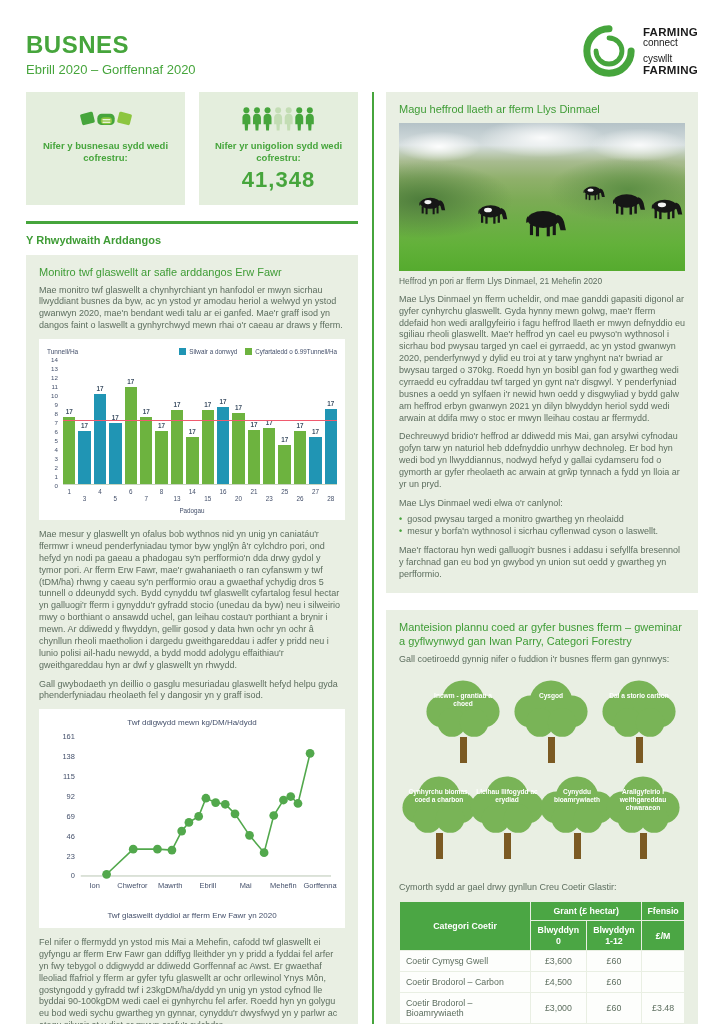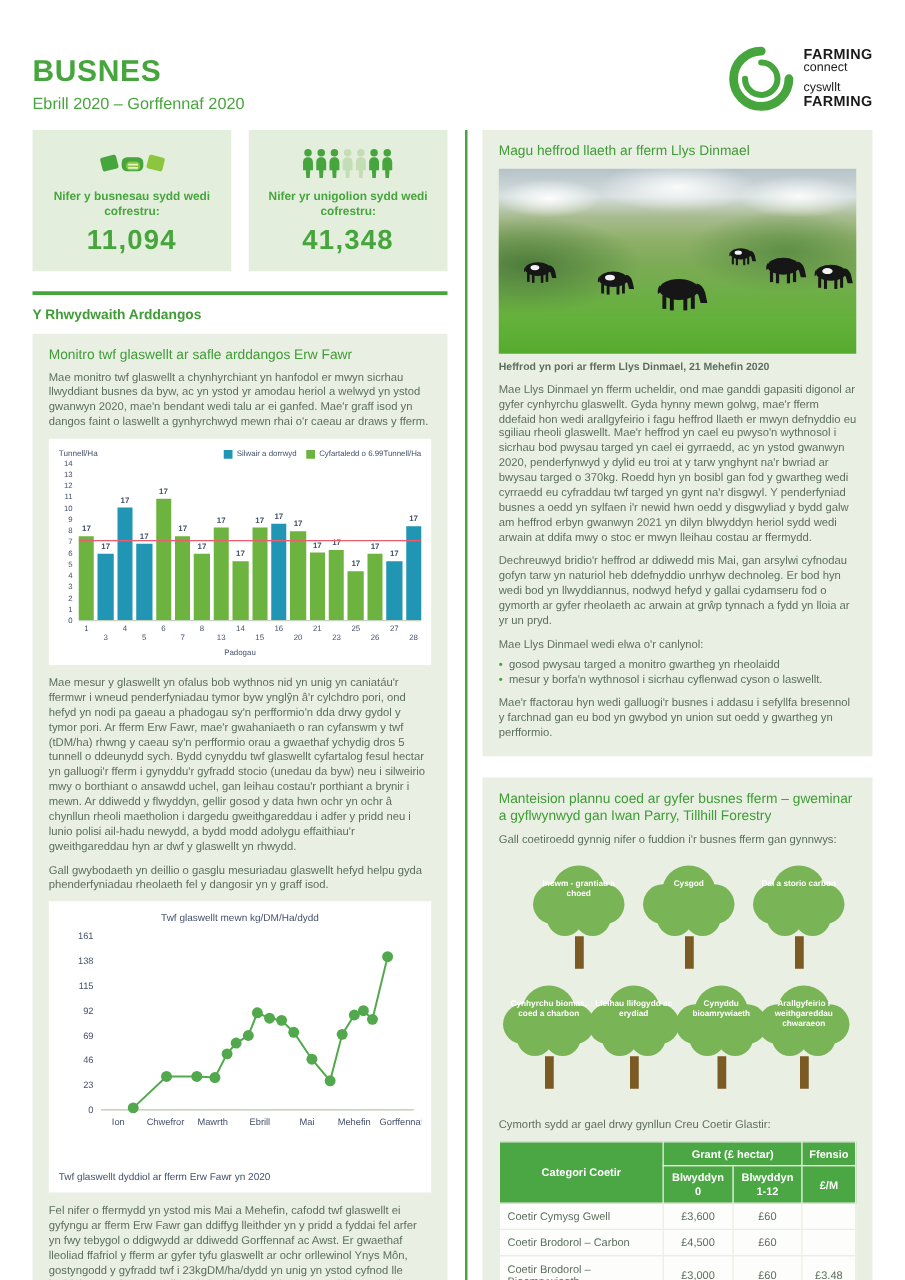--- a/index.html
+++ b/index.html
@@ -3,21 +3,21 @@
 <meta charset="utf-8">
 <style>
   * { margin:0; padding:0; box-sizing:border-box; }
   html,body { background:#ffffff; }
   .page {
     position:relative; width:724px; height:1024px; margin:0 auto;
     background:#fff; overflow:hidden;
     font-family:"Liberation Sans", sans-serif; color:#5d6e5f;
   }
   
-  .hdr { display:flex; justify-content:space-between; align-items:flex-end; padding:42px 26px 0 26px; }
+  .hdr { display:flex; justify-content:space-between; align-items:center; padding:30px 26px 0 26px; }
   .hdr h1 { color:#46a53c; font-size:24px; letter-spacing:.5px; font-weight:bold; }
   .hdr .sub { color:#46a53c; font-size:13px; margin-top:3px; }
   .logo { display:flex; align-items:center; gap:7px; margin-top:-6px; }
   .logo svg { width:54px; height:54px; }
   .logo-text { font-size:10px; color:#1a1a1a; line-height:1.05; }
   .logo-text .b { font-weight:bold; font-size:11.5px; letter-spacing:.3px; }
   .logo-text .gap { height:5px; }
   
   .cols { display:flex; padding:14px 26px 0 26px; align-items:stretch; }
   .col-l { width:332px; flex:none; }
@@ -50,33 +50,33 @@
   .bars { position:relative; height:126px; display:flex; align-items:flex-end; gap:3px; border-bottom:1px solid #c7d4bf; }
   .bcol { flex:1; position:relative; height:100%; display:flex; align-items:flex-end; justify-content:center; }
   .bar { width:100%; }
   .bval { position:absolute; width:140%; left:-20%; text-align:center; font-size:6.3px; font-weight:bold; color:#3d4f63; }
   .xtick { position:absolute; top:129px; width:100%; text-align:center; font-size:6.3px; color:#44506b; }
   .xtick.stag { top:136px; }
   .avg-line { position:absolute; left:0; right:0; height:1.5px; z-index:3; }
   .bc-xlabel { text-align:center; font-size:6.3px; color:#44506b; margin-top:22px; }
   
   .lc-title { text-align:center; font-size:8px; color:#44506b; margin-bottom:2px; }
-  .lc-caption { text-align:left; font-size:8px; color:#44506b; margin-top:20px; padding-bottom:2px; }
+  .lc-caption { text-align:center; font-size:8px; color:#44506b; margin-top:7px; padding-bottom:2px; }
   
   .photo { position:relative; width:100%; height:148px; margin-top:6px; overflow:hidden;
     background:
       radial-gradient(60px 22px at 14% 16%, rgba(255,255,255,.95), transparent 70%),
       radial-gradient(90px 28px at 50% 10%, rgba(255,255,255,.9), transparent 70%),
       radial-gradient(70px 24px at 84% 15%, rgba(255,255,255,.85), transparent 70%),
       radial-gradient(130px 55px at 8% 52%, #4e7d3c, transparent 70%),
       radial-gradient(110px 45px at 80% 45%, #5d8f45, transparent 72%),
       linear-gradient(180deg,#b4c2c7 0%,#d6dedf 15%,#a8bb90 26%,#8fb06a 38%,#7cab55 52%,#6fae48 66%,#63b13a 82%,#55ab2e 100%);
   }
   .photo svg { position:absolute; inset:0; width:100%; height:100%; }
-  .caption { font-size:8.4px; color:#5d6e5f; margin:5px 0 8px;font-weight:bold; }
+  .caption { font-size:8.4px; color:#5d6e5f; margin:5px 0 8px; }
   .bullets { margin:2px 0 7px; }
   .bullet { display:flex; font-size:9px; line-height:1.4; }
   .bullet .dot { color:#46a53c; font-weight:bold; margin-right:5px; }
   .panel-r2 { margin-top:17px; }
   
   .trees { position:relative; height:206px; margin:8px 0 2px; }
   .tree { position:absolute; width:80px; text-align:center; }
   .tree svg.canopy { width:80px; height:62px; display:block; }
   .tree .t-label { position:absolute; left:8px; right:8px; top:14px; color:#fff; font-weight:bold; font-size:6.6px; line-height:1.2; }
   .tree .trunk { width:7px; height:26px; background:#7b5a23; margin:-3px auto 0; }
@@ -121,21 +121,20 @@
             <svg width="52" height="30" viewBox="0 0 60 32">
               <rect x="1" y="9" width="15" height="13" rx="2" fill="#46a53c" transform="rotate(-14 8 15)"></rect>
               <rect x="44" y="9" width="15" height="13" rx="2" fill="#8cc63f" transform="rotate(14 52 15)"></rect>
               <rect x="20" y="10" width="20" height="13" rx="5" fill="#46a53c"></rect>
               <rect x="24" y="14" width="13" height="8" rx="4" fill="#8cc63f"></rect>
               <rect x="26" y="16" width="9" height="1.6" fill="#ffffff" opacity=".8"></rect>
               <rect x="26" y="19" width="9" height="1.6" fill="#ffffff" opacity=".8"></rect>
             </svg>
           </div>
           <div class="lbl">Nifer y busnesau sydd wedi cofrestru:</div>
-          <div class="val">11,094</div>
         </div>
         <div class="stat">
           <div class="ic">
             <svg width="74" height="26" viewBox="0 0 84 28" id="people-svg">
                 <g transform="translate(0,0)" fill="#46a53c">
                   <circle cx="5" cy="4" r="3.4"></circle>
                   <path d="M5 8 C1.5 8 0.5 10.5 0.5 13 L0.5 20 L3 20 L3.4 27 L6.6 27 L7 20 L9.5 20 L9.5 13 C9.5 10.5 8.5 8 5 8 Z"></path>
                 </g>
                 <g transform="translate(12,0)" fill="#46a53c">
                   <circle cx="5" cy="4" r="3.4"></circle>
@@ -300,21 +299,21 @@
                 </div>
                 <div class="avg-line" style="background: rgb(240, 90, 110); bottom: 62.91px;"></div>
               </div>
             </div>
             <div class="bc-xlabel">Padogau</div>
           </div>
 
         <p>Mae mesur y glaswellt yn ofalus bob wythnos nid yn unig yn caniatáu'r ffermwr i wneud penderfyniadau tymor byw ynglŷn â'r cylchdro pori, ond hefyd yn nodi pa gaeau a phadogau sy'n perfformio'n dda drwy gydol y tymor pori. Ar fferm Erw Fawr, mae'r gwahaniaeth o ran cyfanswm y twf (tDM/ha) rhwng y caeau sy'n perfformio orau a gwaethaf ychydig dros 5 tunnell o ddeunydd sych. Bydd cynyddu twf glaswellt cyfartalog fesul hectar yn galluogi'r fferm i gynyddu'r gyfradd stocio (unedau da byw) neu i silweirio mwy o borthiant o ansawdd uchel, gan leihau costau'r porthiant a brynir i mewn. Ar ddiwedd y flwyddyn, gellir gosod y data hwn ochr yn ochr â chynllun rheoli maetholion i dargedu gweithgareddau i adfer y pridd neu i lunio polisi ail-hadu newydd, a bydd modd adolygu effaithiau'r gweithgareddau hyn ar dwf y glaswellt yn rhwydd.</p>
         <p>Gall gwybodaeth yn deillio o gasglu mesuriadau glaswellt hefyd helpu gyda phenderfyniadau rheolaeth fel y dangosir yn y graff isod.</p>
 
-        <div class="chart-box" id="line-chart"><div class="lc-title">Twf glaswellt mewn kg/DM/Ha/dydd</div><svg viewBox="0 0 292 172" width="100%">
+        <div class="chart-box" id="line-chart"><div class="lc-title">Twf ddigwydd mewn kg/DM/Ha/dydd</div><svg viewBox="0 0 292 172" width="100%">
               <text x="28" y="150.5" text-anchor="end" font-size="7.5" fill="#44506b" font-family="Liberation Sans, sans-serif">0</text>
               <text x="28" y="130.5" text-anchor="end" font-size="7.5" fill="#44506b" font-family="Liberation Sans, sans-serif">23</text>
               <text x="28" y="110.5" text-anchor="end" font-size="7.5" fill="#44506b" font-family="Liberation Sans, sans-serif">46</text>
               <text x="28" y="90.5" text-anchor="end" font-size="7.5" fill="#44506b" font-family="Liberation Sans, sans-serif">69</text>
               <text x="28" y="70.5" text-anchor="end" font-size="7.5" fill="#44506b" font-family="Liberation Sans, sans-serif">92</text>
               <text x="28" y="50.5" text-anchor="end" font-size="7.5" fill="#44506b" font-family="Liberation Sans, sans-serif">115</text>
               <text x="28" y="30.5" text-anchor="end" font-size="7.5" fill="#44506b" font-family="Liberation Sans, sans-serif">138</text>
               <text x="28" y="10.5" text-anchor="end" font-size="7.5" fill="#44506b" font-family="Liberation Sans, sans-serif">161</text>
               <line x1="34" y1="148" x2="286" y2="148" stroke="#b9c6b2" stroke-width="1"></line>
               <text x="48" y="160" text-anchor="middle" font-size="7.5" fill="#44506b" font-family="Liberation Sans, sans-serif">Ion</text>
@@ -428,21 +427,21 @@
             </div>
             <div class="bullet">
               <span class="dot">•</span>
               <span>mesur y borfa'n wythnosol i sicrhau cyflenwad cyson o laswellt.</span>
             </div>
           </div>
         <p>Mae'r ffactorau hyn wedi galluogi'r busnes i addasu i sefyllfa bresennol y farchnad gan eu bod yn gwybod yn union sut oedd y gwartheg yn perfformio.</p>
       </div>
 
       <div class="panel panel-r2">
-        <h2>Manteision plannu coed ar gyfer busnes fferm – gweminar a gyflwynwyd gan Iwan Parry, Tillhill Forestry</h2>
+        <h2>Manteision plannu coed ar gyfer busnes fferm – gweminar a gyflwynwyd gan Iwan Parry, Categori Forestry</h2>
         <p>Gall coetiroedd gynnig nifer o fuddion i'r busnes fferm gan gynnwys:</p>
 
         <div class="trees" id="trees">
             <div class="tree" style="left: 24px; top: 4px;">
               <svg viewBox="0 0 100 78" class="canopy">
                 <g fill="#79b457">
                   <circle cx="50" cy="30" r="27"></circle>
                   <circle cx="24" cy="42" r="20"></circle>
                   <circle cx="76" cy="42" r="20"></circle>
                   <circle cx="36" cy="56" r="18"></circle>

